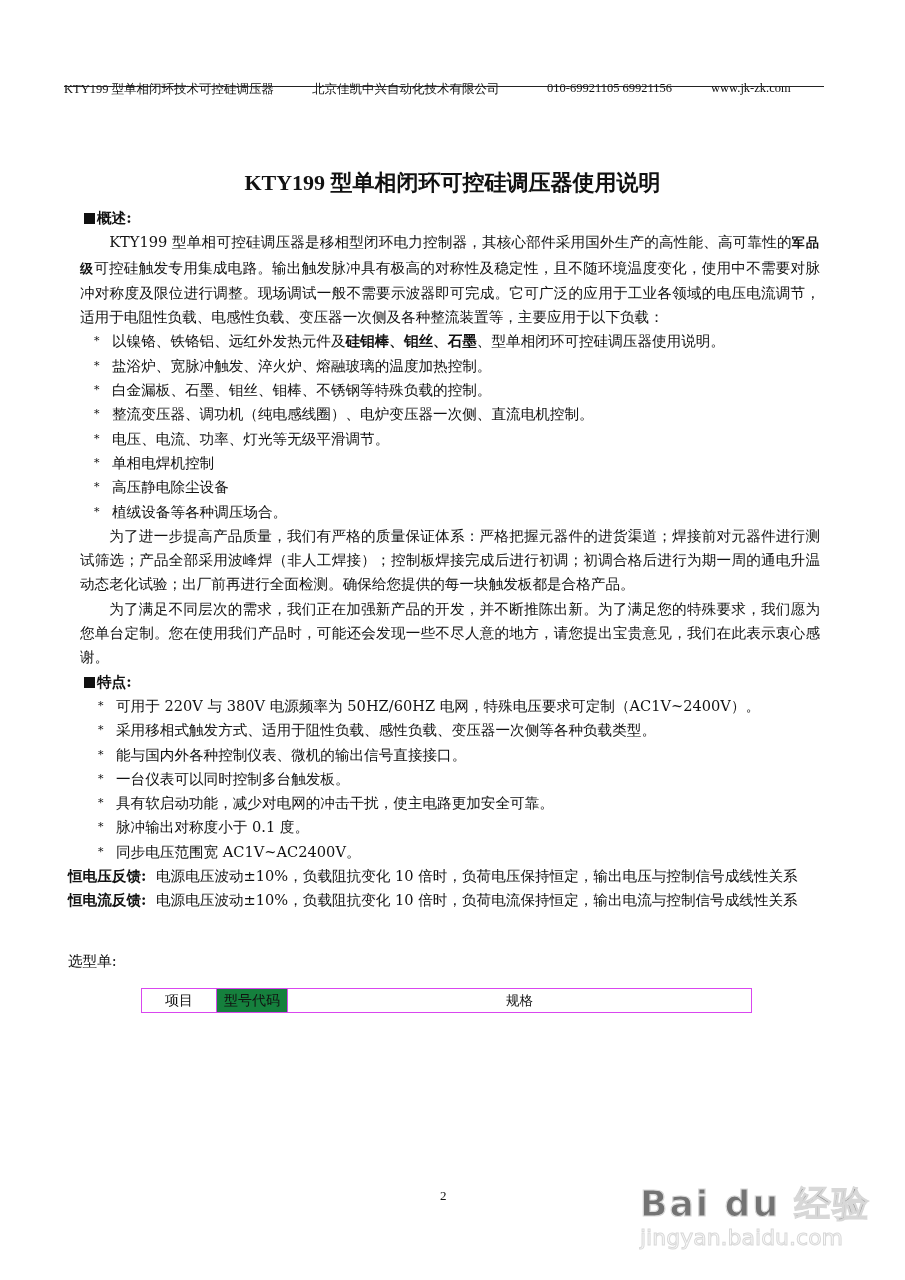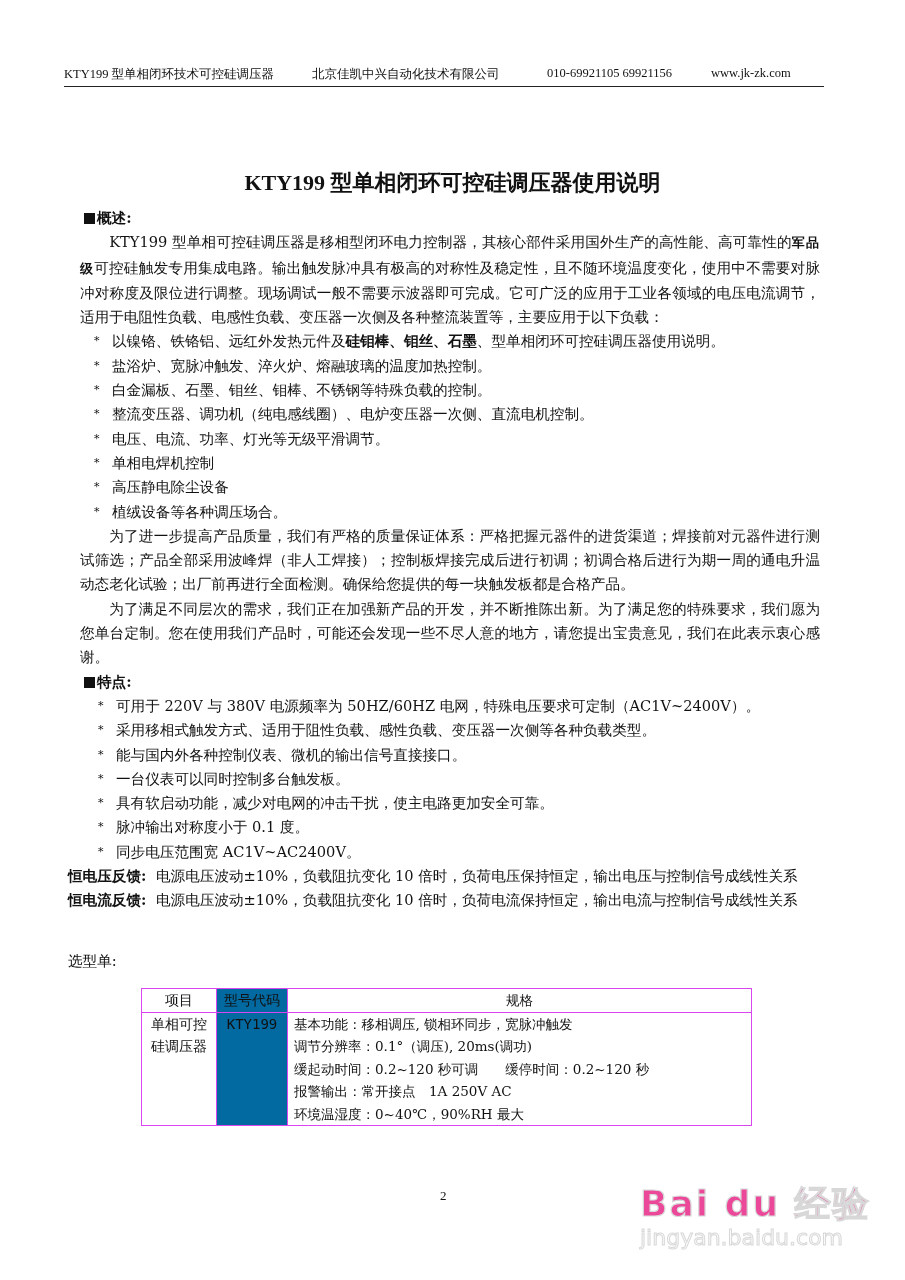--- a/index.html
+++ b/index.html
@@ -1,18 +1,18 @@
 <!DOCTYPE html>
 <html><head>
   <meta charset="utf-8">
   <style>
     html, body { margin: 0; padding: 0; background: #ffffff; }
     body { width: 905px; height: 1280px; position: relative; overflow: hidden;
       font-family: "DejaVu Serif", "Liberation Serif", serif; color: #111; }
-    .header { position: absolute; left: 64px; top: 64px; width: 760px; height: 20px;
+    .header { position: absolute; left: 64px; top: 79px; width: 760px; height: 20px;
       font-size: 12.5px; white-space: nowrap; font-family: "Liberation Serif", "DejaVu Serif", serif; }
     .header span { position: absolute; top: 2px; }
     .header-rule { position: absolute; left: 64px; top: 86px; width: 760px; border-top: 1.5px solid #222; }
     .title { position: absolute; left: 0; top: 168px; width: 905px; text-align: center;
       font-size: 22px; font-weight: bold; font-family: "Liberation Serif", "DejaVu Serif", serif; }
     .content { position: absolute; left: 80px; top: 206px; width: 740px; font-size: 14.6px; line-height: 24.3px; }
     .sec-h { font-weight: bold; margin-left: 4px; }
     .sec-h .sq { display: inline-block; width: 11px; height: 11px; background: #111; margin-right: 2px; vertical-align: -1px; }
     .para { text-indent: 2em; text-align: justify; }
     .bullet { padding-left: 14px; }
@@ -22,26 +22,26 @@
     .mil { font-weight: bold; letter-spacing: 1px; font-family: "DejaVu Sans", sans-serif; font-size: 13px; }
     .fb-row { display: flex; margin-left: -12px; }
     .fb-label { font-weight: bold; width: 88px; flex: none; }
     .fb-text { flex: 1; }
     .table-h { font-weight: normal; margin-left: -12px; margin-top: 36px; }
     table.spec { position: absolute; left: 141px; top: 988px; width: 611px; border-collapse: collapse;
       font-size: 14px; line-height: 22.5px; font-family: "DejaVu Sans Mono", "Liberation Mono", monospace; }
     table.spec td, table.spec th { border: 1px solid #d946ef; vertical-align: top; font-weight: normal; padding: 0 6px; }
     table.spec th { text-align: center; font-family: "DejaVu Serif", serif; }
     table.spec .c1 { width: 62px; text-align: center; font-family: "DejaVu Serif", serif; padding-top: 0; }
-    table.spec .c2 { width: 58px; background: #0369a1; text-align: center; }
+    table.spec .c2 { width: 58px; background: #15803d; text-align: center; }
     table.spec .c3 { font-family: "DejaVu Serif", serif; font-size: 13.5px; }
     .page-num { position: absolute; left: 440px; top: 1188px; font-size: 13px; font-family: "Liberation Serif", serif; }
     .watermark { position: absolute; left: 640px; top: 1180px; color: #e2e2e2; font-family: "DejaVu Sans", sans-serif; }
     .watermark .w1 { font-size: 36px; font-weight: bold; letter-spacing: 2px;
-      -webkit-text-stroke: 1.2px #d8d8d8; color: #ec4899; }
+      -webkit-text-stroke: 1.2px #d8d8d8; color: #737373; }
     .watermark .w2 { font-size: 22px; margin-top: -4px; -webkit-text-stroke: 1px #d8d8d8; color: #fafafa; }
   </style>
 </head>
 <body>
 
 <div class="header">
   <span style="left:0">KTY199 型单相闭环技术可控硅调压器</span>
   <span style="left:248px">北京佳凯中兴自动化技术有限公司</span>
   <span style="left:483px">010-69921105 69921156</span>
   <span style="left:647px">www.jk-zk.com</span>
@@ -90,31 +90,20 @@
   <div class="table-h">选型单:</div>
 </div>
 
 <table class="spec">
   <tbody>
       <tr>
     <th class="c1">项目</th>
     <th class="c2">型号代码</th>
     <th class="c3">规格</th>
   </tr>
-  <tr>
-    <td class="c1">单相可控硅调压器</td>
-    <td class="c2">KTY199</td>
-    <td class="c3">
-      <div>基本功能：移相调压, 锁相环同步，宽脉冲触发</div>
-      <div>调节分辨率：0.1°（调压), 20ms(调功)</div>
-      <div>缓起动时间：0.2~120 秒可调　　缓停时间：0.2~120 秒</div>
-      <div>报警输出：常开接点　1A 250V AC</div>
-      <div>环境温湿度：0~40℃，90%RH 最大</div>
-    </td>
-  </tr>
 </tbody>
   </table>
 
 <div class="page-num">2</div>
 
 <div class="watermark">
   <div class="w1">Bai du 经验</div>
   <div class="w2">jingyan.baidu.com</div>
 </div>
 

